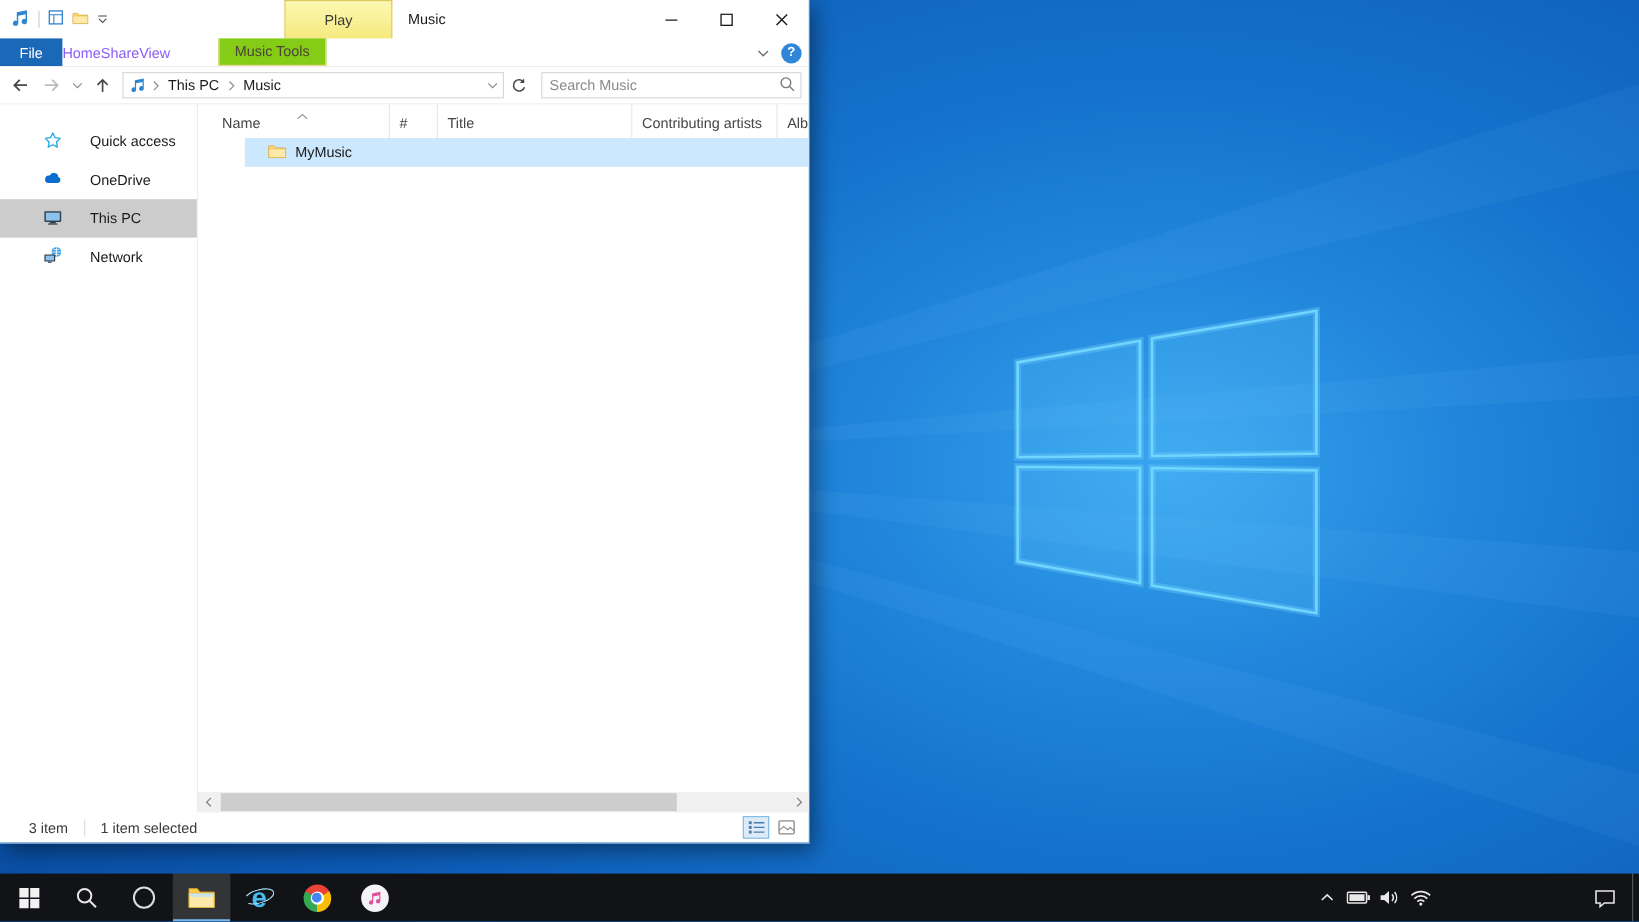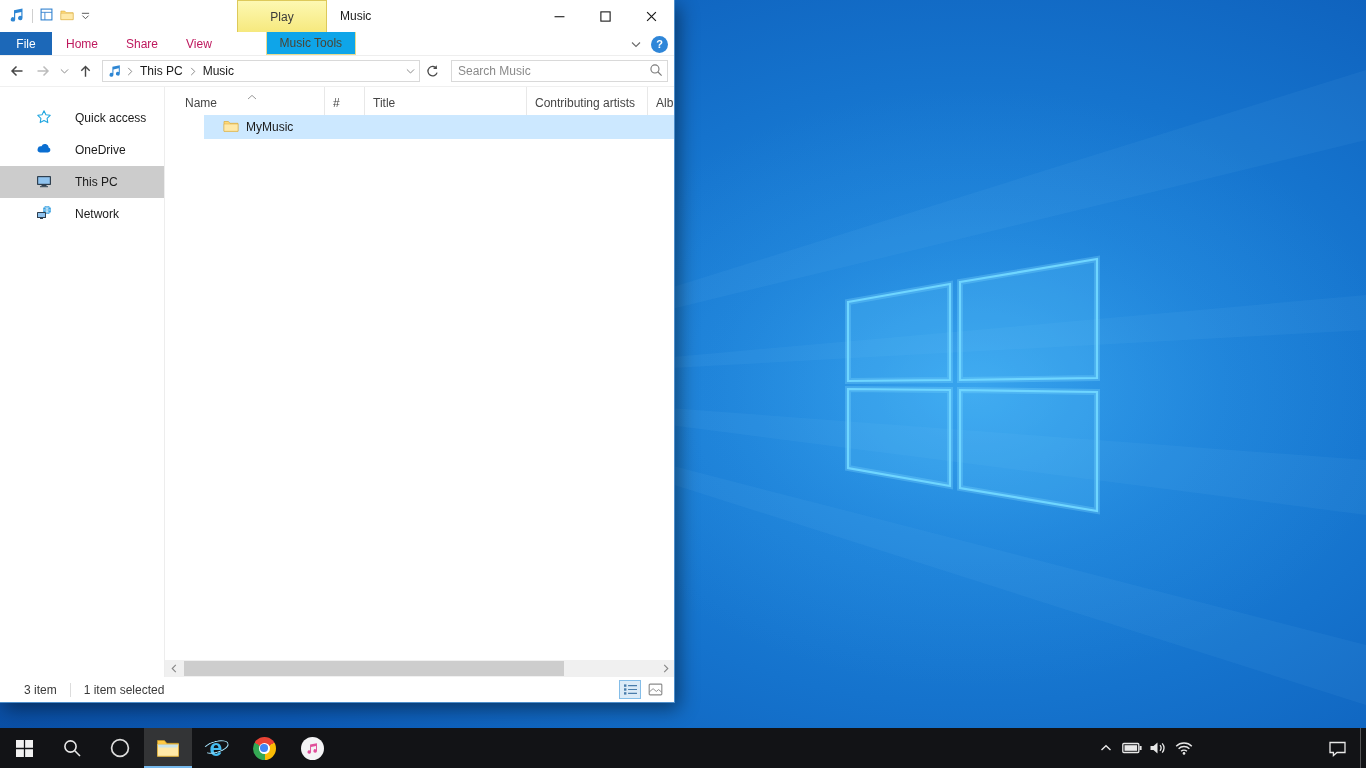--- a/index.html
+++ b/index.html
@@ -24,24 +24,24 @@
   .ctx-tab-top { position:absolute; left:237px; top:0; width:90px; height:32px;
     background:linear-gradient(#fdf8b2,#f6e97e); border:1px solid #ddc95a; border-bottom:none;
     display:flex; align-items:center; justify-content:center; color:#3a3a3a; }
   .win-title { position:absolute; left:340px; top:0; height:32px; display:flex; align-items:center; }
   .win-controls { position:absolute; right:0; top:0; height:32px; display:flex; }
   .win-btn { width:46px; height:32px; display:flex; align-items:center; justify-content:center; }
 
   
   .tabrow { height:24px; display:flex; align-items:stretch; position:relative; flex:none; border-bottom:1px solid #eeeeee;text-align:right; }
   .file-tab { width:52px; background:#1c68b8; color:#fff; display:flex; align-items:center; justify-content:center; }
-  .tab { padding:0 14px; display:flex; align-items:center; color:#be185d; }
+  .tab { padding:0 0; display:flex; align-items:center; color:#8b5cf6; }
   .tab:first-of-type { margin-left:10px; }
   .ctx-group { width:90px; margin-left:40px; display:flex; align-items:center; justify-content:center;
-    background:#0ea5e9; border:1px solid #e8dc90; border-top:none; color:#4a4433; }
+    background:#84cc16; border:1px solid #e8dc90; border-top:none; color:#4a4433; }
   .tabrow-right { position:absolute; right:6px; top:0; height:24px; display:flex; align-items:center; gap:10px; }
   .help-circle { width:17px; height:17px; border-radius:50%; background:#2f86d8; color:#fff;
     font-size:11px; font-weight:bold; display:flex; align-items:center; justify-content:center; }
 
   
   .navbar { height:31px; display:flex; align-items:center; padding:0 6px 0 4px; flex:none; border-bottom:1px solid #f0f0f0; }
   .nav-btn { width:26px; height:26px; display:flex; align-items:center; justify-content:center; }
   .nav-btn.chev { width:16px; }
   .addressbar { width:318px; height:22px; margin-left:4px; border:1px solid #d9d9d9; background:#fff;
     display:flex; align-items:center; }

